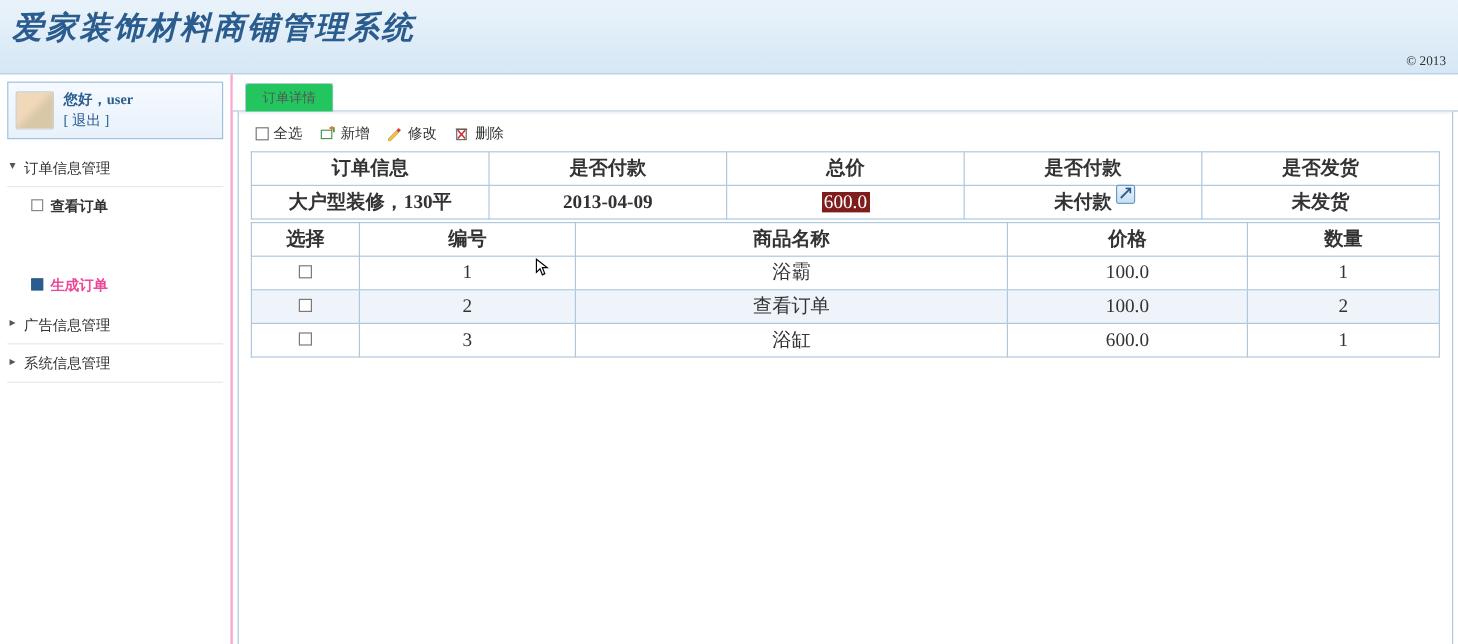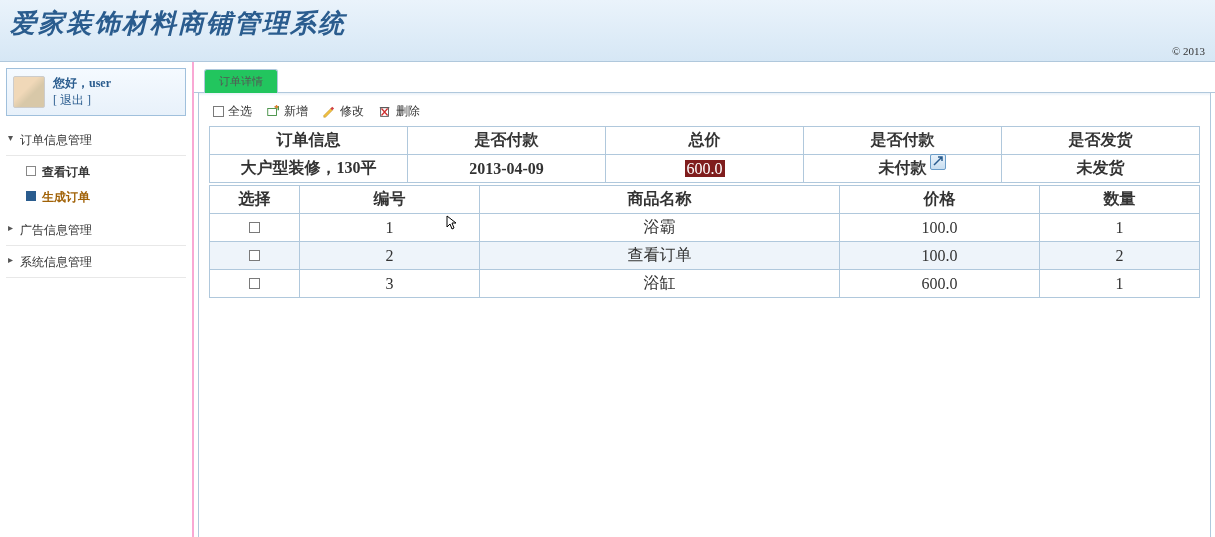--- a/index.html
+++ b/index.html
@@ -93,21 +93,21 @@
       color: #333;
       position: relative;
     }
     .nav-item::before{
       content:"";
       position:absolute;
       left:0;top:6px;
       width:8px;height:8px;
       border:1px solid #888;
     }
-    .nav-item.active { color: #a16207; }
+    .nav-item.active { color: #ec4899; margin-top: 41px; }
     .nav-item.active::before{
       background:#2a5c8e;border-color:#2a5c8e;
     }
     .content {
       flex: 1;
       padding-top: 6px;
       position: relative;
     }
     .tabbar {
       display: flex;

